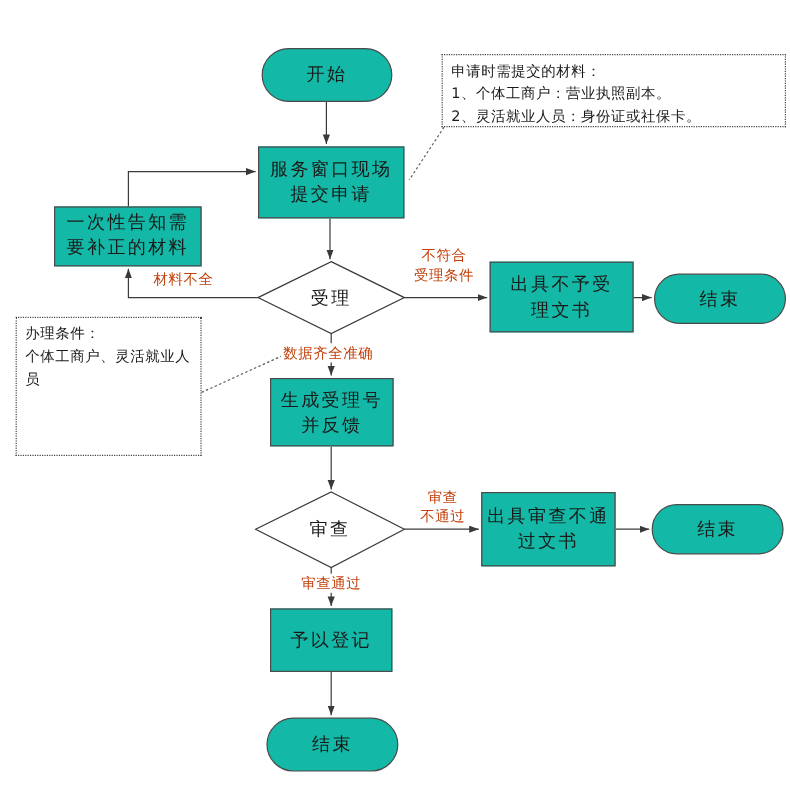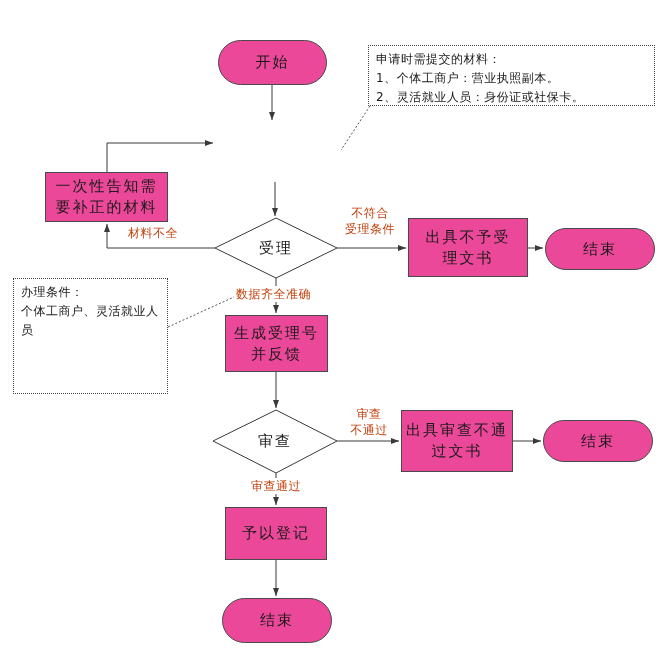--- a/index.html
+++ b/index.html
@@ -18,21 +18,21 @@
   }
   .wires {
     position: absolute;
     left: 0; top: 0;
     width: 658px;
     height: 666px;
   }
   .node {
     position: absolute;
     box-sizing: border-box;
-    background: #ec4899;
+    background: #14b8a6;
     border: 1px solid #4a4a4a;
     display: flex;
     align-items: center;
     justify-content: center;
     text-align: center;
     font-size: 15px;
     letter-spacing: 2px;
     line-height: 21px;
     white-space: pre-line;
     color: #1a1a1a;
@@ -116,32 +116,34 @@
     <polygon points="276,218 337,248 276,278 215,248" fill="#ffffff" stroke="#3a3a3a" stroke-width="1"></polygon>
     <polygon points="276,410 337,441 276,473 213,441" fill="#ffffff" stroke="#3a3a3a" stroke-width="1"></polygon>
   </svg>
 
   <div class="node terminal" style="left:218px; top:40px; width:109px; height:45px;">开始</div>
 
   <div class="annotation" style="left:368px; top:45px; width:287px; height:61px;">申请时需提交的材料：
 1、个体工商户：营业执照副本。
 2、灵活就业人员：身份证或社保卡。</div>
 
+  <div class="node" style="left:215px; top:122px; width:122px; height:60px;">服务窗口现场
+提交申请</div>
 
   <div class="node" style="left:45px; top:172px; width:123px; height:50px;font-family:Liberation Serif, serif;">一次性告知需
 要补正的材料</div>
 
   <div class="diamond-text" style="left:246px; top:238px; width:60px; height:20px;">受理</div>
 
   <div class="node" style="left:408px; top:218px; width:120px; height:59px;">出具不予受
 理文书</div>
 
   <div class="node terminal" style="left:545px; top:228px; width:110px; height:42px;">结束</div>
 
-  <div class="annotation" style="left:13px; top:278px; width:155px; height:116px;">办理条件：
+  <div class="annotation" style="left:13px; top:264px; width:155px; height:116px;">办理条件：
 个体工商户、灵活就业人
 员</div>
 
   <div class="node" style="left:225px; top:315px; width:103px; height:57px;">生成受理号
 并反馈</div>
 
   <div class="diamond-text" style="left:245px; top:431px; width:60px; height:20px;">审查</div>
 
   <div class="node" style="left:401px; top:410px; width:112px; height:62px;">出具审查不通
 过文书</div>

